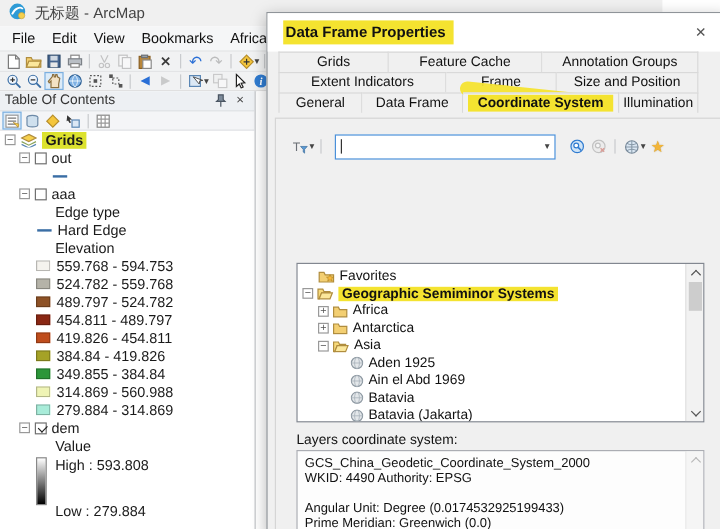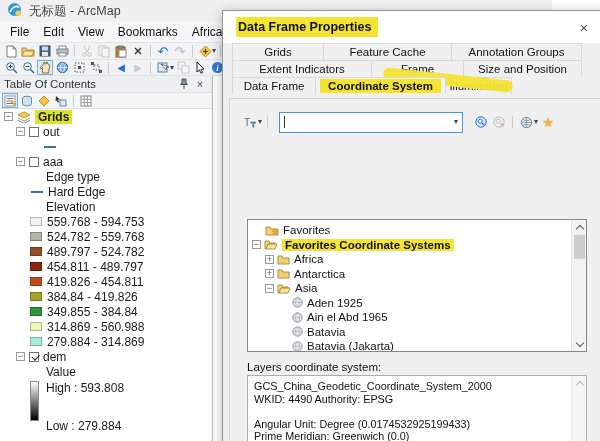--- a/index.html
+++ b/index.html
@@ -437,20 +437,23 @@
           <span class="tlbl">Extent Indicators</span>
         </span>
         <span class="tab" style="width: 92px;">
           <span class="tlbl">Frame</span>
         </span>
         <span class="tab" style="width: 118px;">
           <span class="tlbl">Size and Position</span>
         </span>
       </div>
       <div class="tabrow">
+        <span class="tab" style="width: 70px;">
+          <span class="tlbl">General</span>
+        </span>
         <span class="tab" style="width: 84px;">
           <span class="tlbl">Data Frame</span>
         </span>
         <span class="tab active" style="width: 130px;">
           <span class="tlbl">Coordinate System</span>
         </span>
         <span class="tab" style="width: 66px;">
           <span class="tlbl">Illumination</span>
         </span>
       </div>
@@ -515,21 +518,21 @@
           </div>
           <div class="dtrow">
             <span style="width: 4px; flex: 0 0 auto;"></span>
             <span class="exp">−</span>
             <span class="tico">
               <svg width="14" height="11" viewBox="0 0 14 11">
                 <path d="M1 2h4l1 2h5v1H4L2 10H1z" fill="#f7da7a" stroke="#b08d3e"></path>
                 <path d="M4 5h9l-2 5H2z" fill="#fbe79b" stroke="#b08d3e"></path>
               </svg>
             </span>
-            <span class="hl" style="font-weight: bold;">Favorites Coordinate Systems</span>
+            <span class="hl" style="font-weight: bold;">Geographic Semiminor Systems</span>
           </div>
           <div class="dtrow">
             <span style="width: 17px; flex: 0 0 auto;"></span>
             <span class="exp">+</span>
             <span class="tico">
               <svg width="13" height="11" viewBox="0 0 13 11">
                 <path d="M1 2h4l1 2h6v6H1z" fill="#f3cf72" stroke="#b08d3e"></path>
               </svg>
             </span>
             <span>Africa</span>
@@ -570,21 +573,21 @@
           <div class="dtrow">
             <span style="width: 30px; flex: 0 0 auto;"></span>
             <span style="width: 14px; flex: 0 0 auto;"></span>
             <span class="tico">
               <svg width="11" height="11" viewBox="0 0 11 11">
                 <circle cx="5.5" cy="5.5" r="4.7" fill="#e3e7ea" stroke="#8f9aa3"></circle>
                 <ellipse cx="5.5" cy="5.5" rx="2" ry="4.7" fill="none" stroke="#aab4bc" stroke-width=".7"></ellipse>
                 <path d="M.8 5.5h9.4" stroke="#aab4bc" stroke-width=".7"></path>
               </svg>
             </span>
-            <span>Ain el Abd 1965</span>
+            <span>Ain el Abd 1969</span>
           </div>
           <div class="dtrow">
             <span style="width: 30px; flex: 0 0 auto;"></span>
             <span style="width: 14px; flex: 0 0 auto;"></span>
             <span class="tico">
               <svg width="11" height="11" viewBox="0 0 11 11">
                 <circle cx="5.5" cy="5.5" r="4.7" fill="#e3e7ea" stroke="#8f9aa3"></circle>
                 <ellipse cx="5.5" cy="5.5" rx="2" ry="4.7" fill="none" stroke="#aab4bc" stroke-width=".7"></ellipse>
                 <path d="M.8 5.5h9.4" stroke="#aab4bc" stroke-width=".7"></path>
               </svg>

